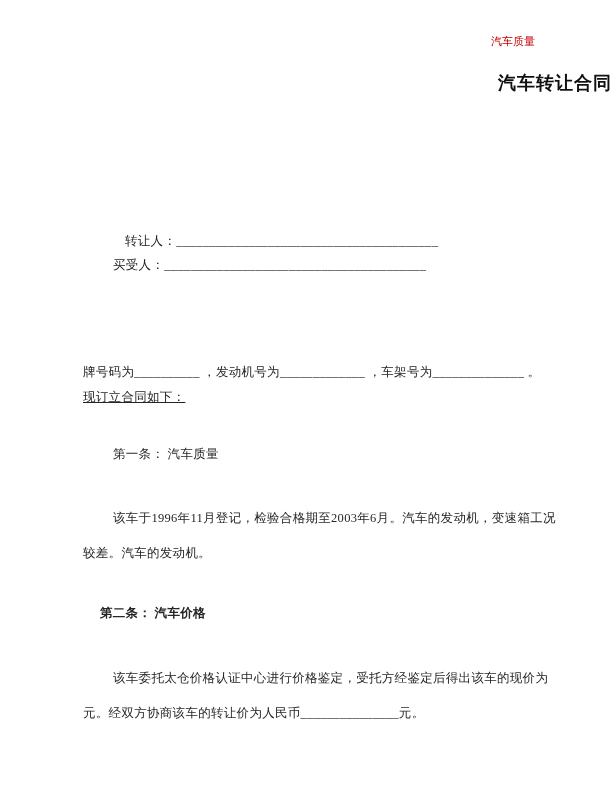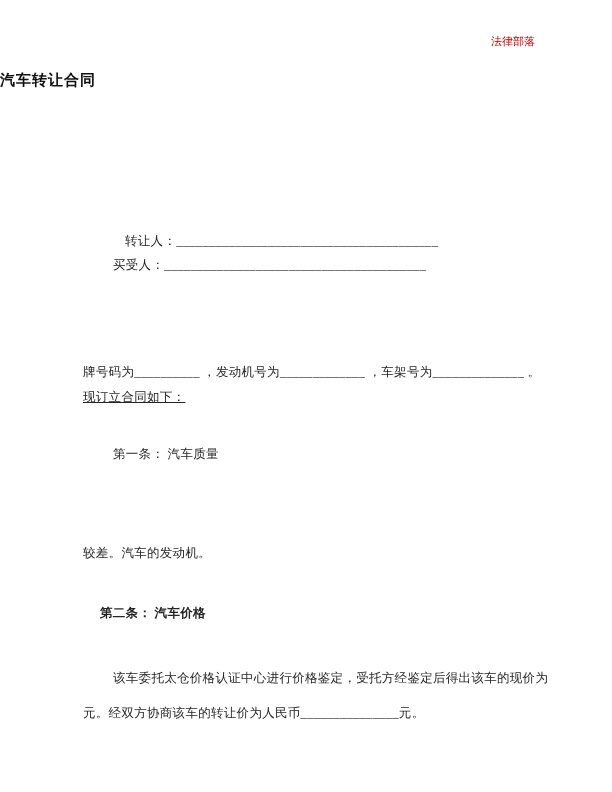--- a/index.html
+++ b/index.html
@@ -25,22 +25,22 @@
     font-size: 11px;
     color: var(--brand, #c00000);
     font-family: "Liberation Serif", "DejaVu Serif", serif;
     white-space: nowrap;
   }
   .doc-title {
     position: absolute;
     top: 71px;
     left: 0;
     width: 100%;
-    text-align: left;
-    font-size: 15px;
+    text-align: right;
+    font-size: 18px;
     font-weight: 700;
     font-family: "Liberation Sans", "DejaVu Sans", sans-serif;
     color: #111111;
     letter-spacing: 1px;
     white-space: nowrap;
   }
   .line {
     position: absolute;
     font-size: 12.5px;
     white-space: nowrap;
@@ -58,35 +58,36 @@
   .l-p2b        { top: 545px; left: 83px;  }
   .l-h2         { top: 605px; left: 100px; font-weight: bold; }
   .l-p3a        { top: 670px; left: 113px; }
   .l-p3b        { top: 705px; left: 83px;  }
 </style>
 </head>
 <body>
 
 <div class="page">
 
-  <div class="brand">法律部落</div>
+  <div class="brand">汽车质量</div>
 
   <div class="doc-title">汽车转让合同</div>
 
   <div class="line l-transferor">转让人：________________________________________</div>
 
   <div class="line l-buyer">买受人：________________________________________</div>
 
 
   <div class="line l-p1b">牌号码为__________ ，发动机号为_____________ ，车架号为______________ 。</div>
 
   <div class="line l-p1c">现订立合同如下：</div>
 
   <div class="line l-h1">第一条： 汽车质量</div>
 
+  <div class="line l-p2a">该车于1996年11月登记，检验合格期至2003年6月。汽车的发动机，变速箱工况</div>
 
   <div class="line l-p2b">较差。汽车的发动机。</div>
 
   <div class="line l-h2">第二条： 汽车价格</div>
 
   <div class="line l-p3a">该车委托太仓价格认证中心进行价格鉴定，受托方经鉴定后得出该车的现价为</div>
 
   <div class="line l-p3b">元。经双方协商该车的转让价为人民币_______________元。</div>
 
 </div>

